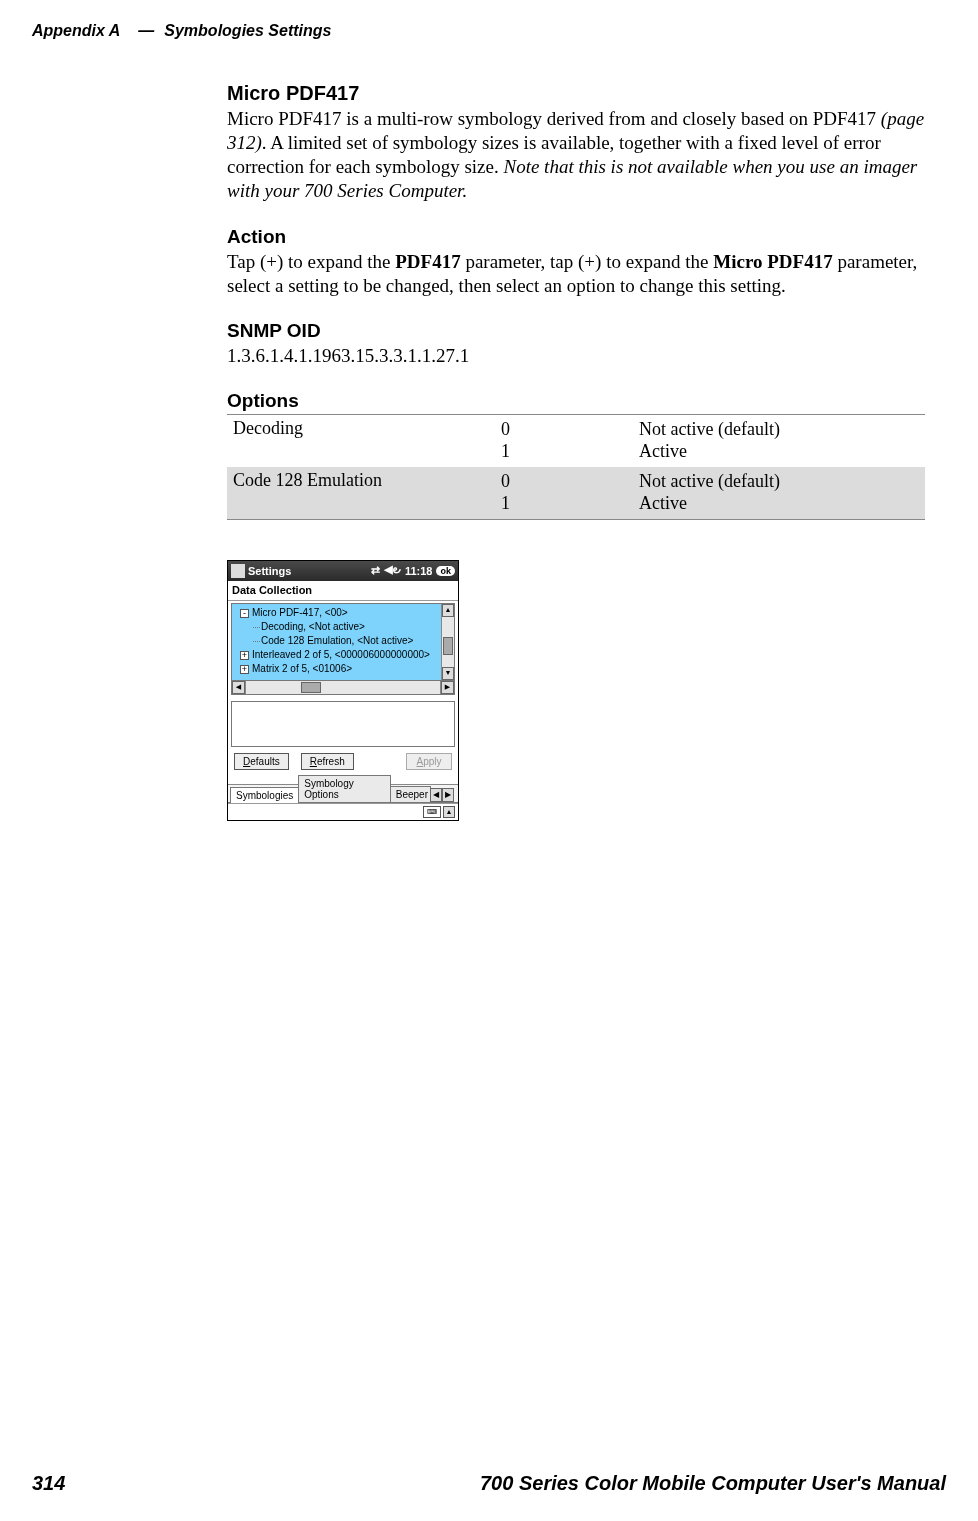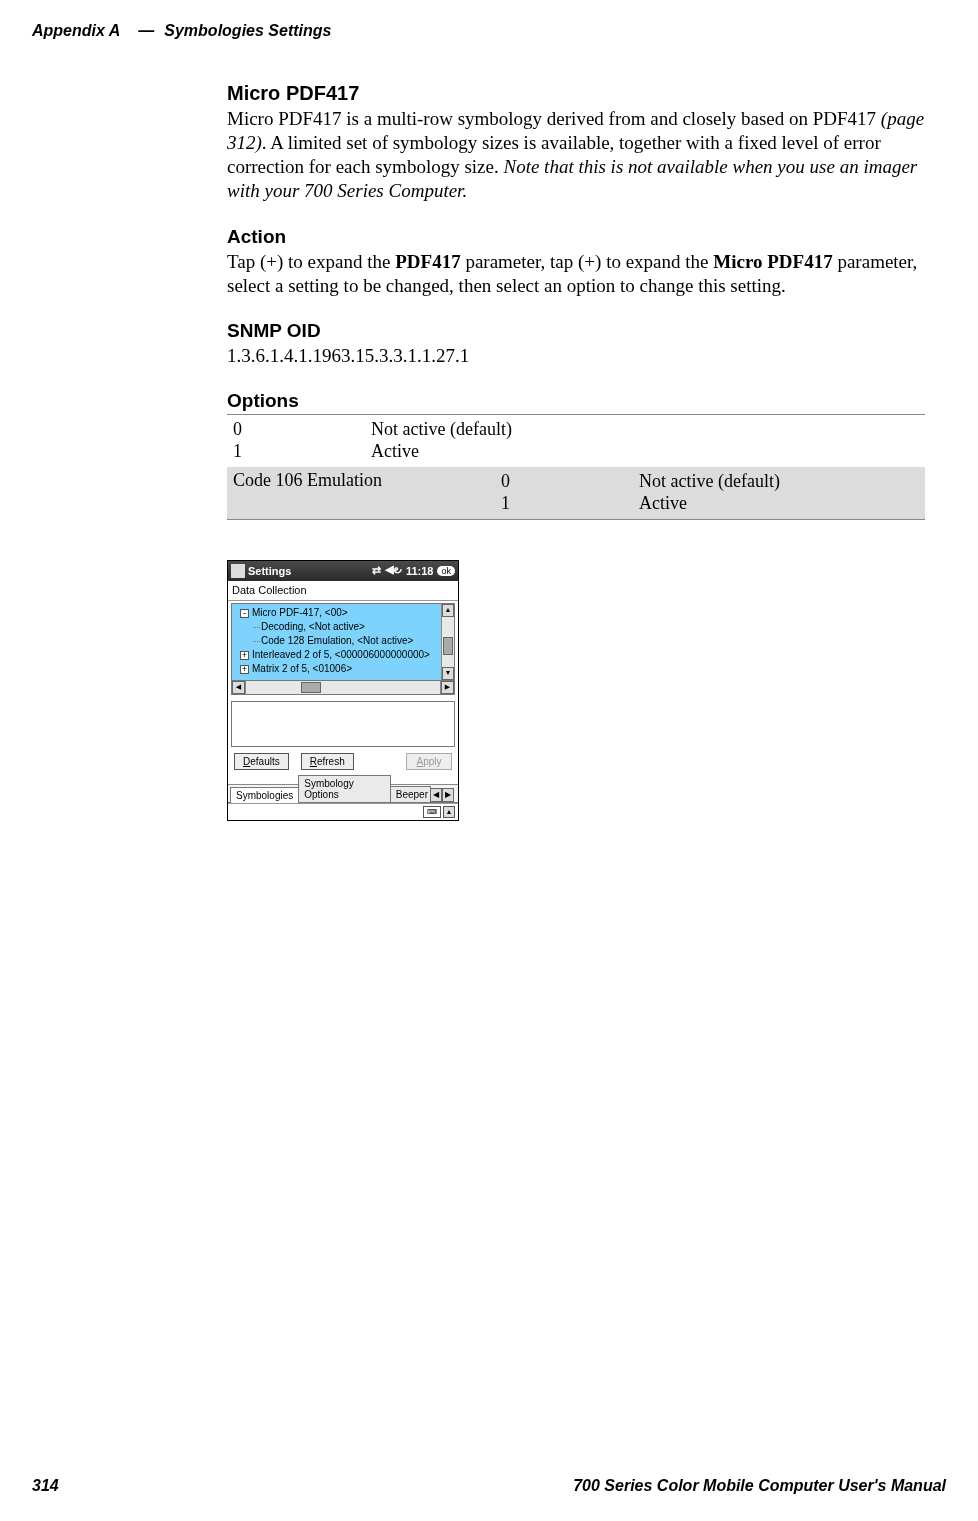--- a/index.html
+++ b/index.html
@@ -84,25 +84,25 @@
       gap: 3px;
       font-size: 11px;
       font-weight: bold;
     }
     .win-flag {
       width: 14px; height: 14px;
       background: #ddd;
     }
     .status-icons { margin-left: auto; display:flex; align-items:center; gap:4px; }
     .ok-badge {
-      background:#fff; color:#000; border-radius:8px; padding:0 4px; font-size:9px; font-weight:normal;
+      background:#fff; color:#000; border-radius:8px; padding:0 4px; font-size:9px; font-weight:bold;
     }
     .section-title {
       padding: 3px 4px 4px 4px;
-      font-weight: normal;
+      font-weight: bold;
       font-size: 11px;
       border-bottom: 1px solid #999;
     }
     .tree-wrap {
       position: relative;
       border: 1px solid #777;
       margin: 2px 3px 0 3px;
       height: 78px;
       background:#7dd3fc;
     }
@@ -161,21 +161,21 @@
       display:flex; justify-content:flex-end; padding:2px 3px; border-top:1px solid #999; gap:2px;
     }
     .kbd-icon { width:18px; height:12px; border:1px solid #555; background:#fff; font-size:7px; text-align:center; line-height:10px; }
     .up-icon { width:12px; height:12px; border:1px solid #555; background:#ddd; font-size:7px; text-align:center; line-height:10px; }
     
     .page-footer {
       position: absolute;
       bottom: 26px; left: 32px; right: 32px;
       display:flex; justify-content:space-between;
       font-family: Arial, Helvetica, sans-serif;
-      font-weight: bold; font-style: italic; font-size:16px;
+      font-weight: bold; font-style: italic; font-size:20px;
     }
   </style>
 </head>
 <body>
 
 <div class="page-header">
   <span class="appendix">Appendix  A</span>
   <span>—</span>
   <span style="margin-left:10px">Symbologies Settings</span>
 </div>
@@ -190,31 +190,32 @@
   <p class="body-text">
     <span>Tap (+) to expand the </span><span class="bold">PDF417</span><span> parameter, tap (+) to expand the </span><span class="bold">Micro PDF417</span><span> parameter, select a setting to be changed, then select an option to change this setting.</span>
   </p>
 
   <div class="h3">SNMP OID</div>
   <p class="body-text">1.3.6.1.4.1.1963.15.3.3.1.1.27.1</p>
 
   <div class="h3">Options</div>
   <div class="options-table">
     <div class="options-row">
+      <div class="opt-col1">Decoding</div>
       <div class="opt-col2">
         <div>0</div>
         <div>1</div>
       </div>
       <div class="opt-col3">
         <div>Not active (default)</div>
         <div>Active</div>
       </div>
     </div>
     <div class="options-row alt">
-      <div class="opt-col1">Code 106 Emulation</div>
+      <div class="opt-col1">Code 128 Emulation</div>
       <div class="opt-col2">
         <div>0</div>
         <div>1</div>
       </div>
       <div class="opt-col3">
         <div>Not active (default)</div>
         <div>Active</div>
       </div>
     </div>
   </div>

